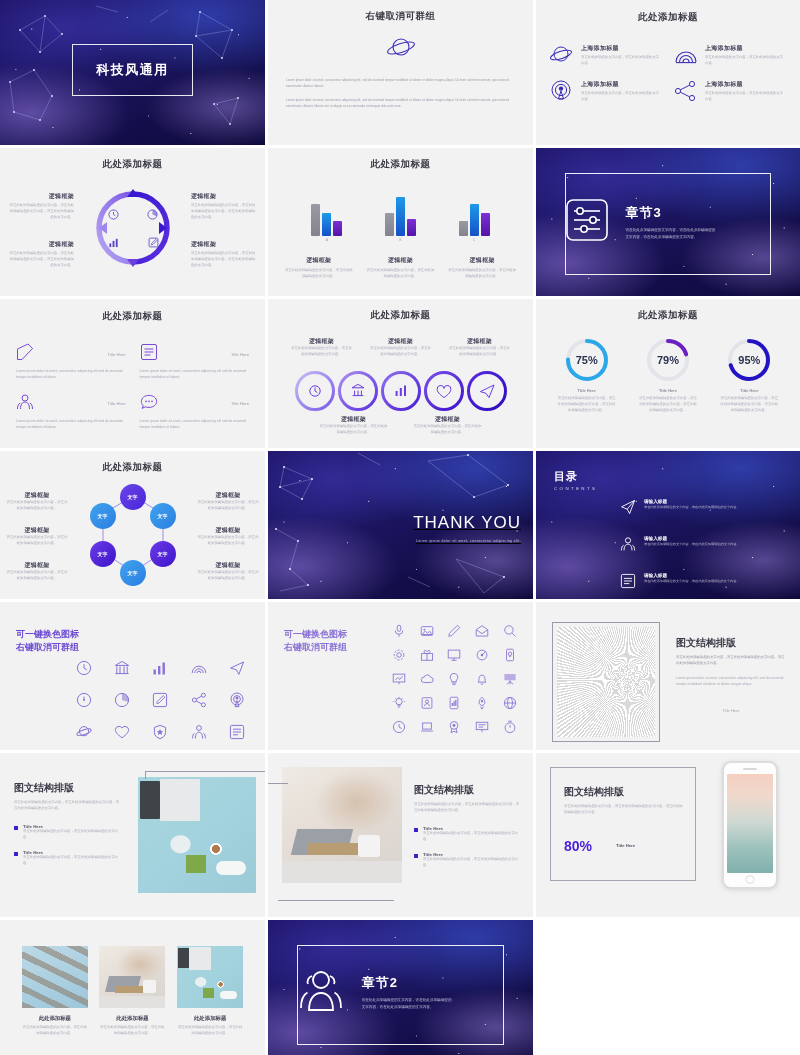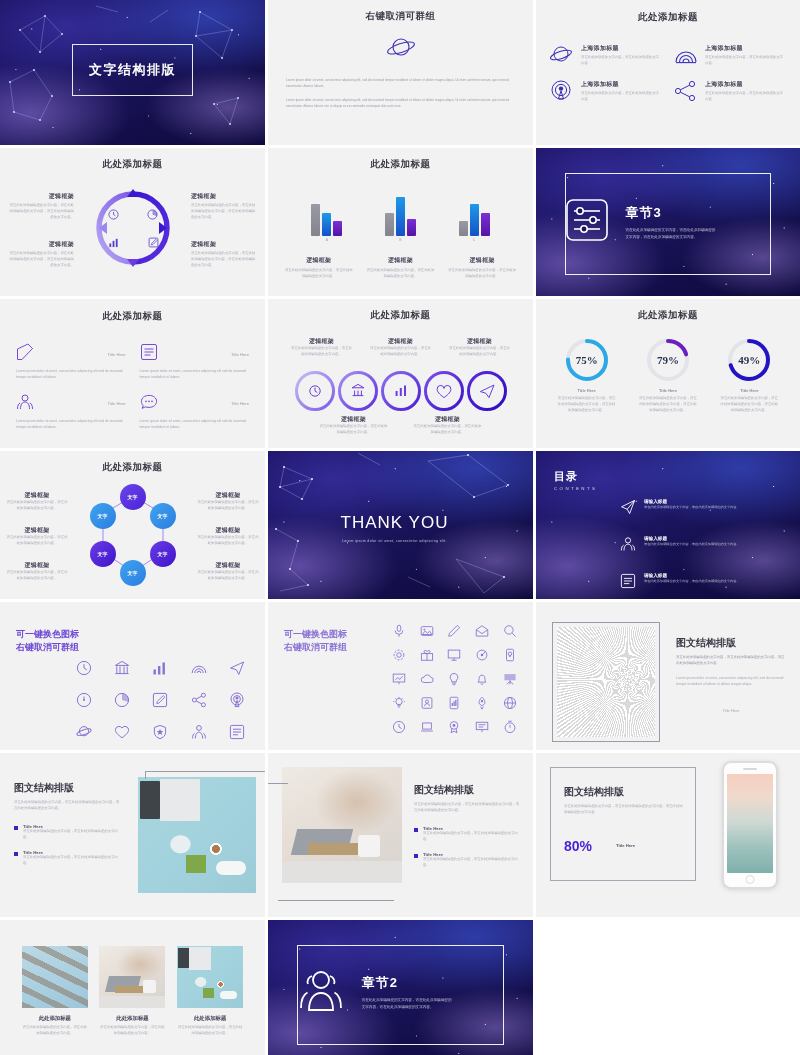--- a/index.html
+++ b/index.html
@@ -76,21 +76,21 @@
   .chapter-txt p {
     color: rgba(255,255,255,.72); font-size: 3.6px; line-height: 1.9; margin-top: 5px;
     max-width: 90px;
   }
   
   .bar { width: 9px; border-radius: 1px; }
   .bar.g { background: linear-gradient(180deg,#9a9aa4,#83838e); }
   .bar.b { background: linear-gradient(180deg,#1e9ae8,#1550c8); }
   .bar.p { background: linear-gradient(180deg,#7c2fd6,#5414a6); }
   
-  .donut { position: relative; width: 46px; height: 46px; font-family: Liberation Serif, serif; }
+  .donut { position: relative; width: 46px; height: 46px; }
   .donut .pct {
     position: absolute; inset: 0; display:flex; align-items:center; justify-content:center;
     font-size: 11px; font-weight: 700; color: #2b3250;
   }
   
   .icon-grid { display: grid; gap: 2px; justify-items: center; align-items: center; }
   .ico { color: #8a72d6; }
   .hex-node {
     width: 26px; height: 26px; border-radius: 50%;
     display:flex; align-items:center; justify-content:center;
@@ -153,21 +153,21 @@
         <circle cx="200" cy="12" r="1"></circle>
           <circle cx="232" cy="30" r="1"></circle>
           <circle cx="222" cy="58" r="1"></circle>
         <circle cx="196" cy="36" r="1"></circle>
           <circle cx="214" cy="104" r="1"></circle>
           <circle cx="238" cy="98" r="1"></circle>
         <circle cx="230" cy="124" r="1"></circle>
       </g>
     </svg>
     <div style="position:absolute;left:27%;top:30%;width:46%;height:36%;border:1.2px solid rgba(255,255,255,.9);display:flex;align-items:center;justify-content:center;">
-      <span style="color:#fff;font-size:13px;font-weight:700;letter-spacing:1.5px;">文字结构排版</span>
+      <span style="color:#fff;font-size:13px;font-weight:700;letter-spacing:1.5px;">科技风通用</span>
     </div>
   </div>
 
   <div class="slide">
     <div style="padding:10px 18px;">
       <div class="s-title">右键取消可群组</div>
       <div style="display:flex;justify-content:center;margin-top:12px;">
         <svg width="30" height="26" viewBox="0 0 30 26">
           <circle cx="15" cy="12" r="8" fill="none" stroke="#3b2fb8" stroke-width="1.1"></circle>
           <ellipse cx="15" cy="13" rx="14" ry="4.4" fill="none" stroke="#3b2fb8" stroke-width="1.1" transform="rotate(-18 15 13)"></ellipse>
@@ -535,21 +535,21 @@
         </div>
         <div style="font-size:4px;color:#8d8da0;margin-top:5px;font-weight:700;">Title Here</div>
         <div class="micro" style="margin-top:3px;">请在此处添加编辑您的文字内容，请在此处添加编辑您的文字内容，请在此处添加编辑您的文字内容。</div>
       </div>
       <div style="width:58px;text-align:center;">
         <div class="donut" style="margin:0 auto;">
           <svg viewBox="0 0 46 46" width="46" height="46">
             <circle cx="23" cy="23" r="19" fill="none" stroke="#e3e3ea" stroke-width="4"></circle>
             <circle cx="23" cy="23" r="19" fill="none" stroke="#2313c4" stroke-width="4" stroke-dasharray="83.6 35.8" stroke-linecap="round" transform="rotate(-90 23 23)"></circle>
           </svg>
-          <span class="pct">49%</span>
+          <span class="pct">95%</span>
         </div>
         <div style="font-size:4px;color:#8d8da0;margin-top:5px;font-weight:700;">Title Here</div>
         <div class="micro" style="margin-top:3px;">请在此处添加编辑您的文字内容，请在此处添加编辑您的文字内容，请在此处添加编辑您的文字内容。</div>
       </div>
     </div>
   </div>
 
   <div class="slide">
     <div style="padding:10px;">
       <div class="s-title">此处添加标题</div>
@@ -623,21 +623,21 @@
           <circle cx="8" cy="78" r="1"></circle>
           <circle cx="30" cy="90" r="1"></circle>
         <circle cx="22" cy="118" r="1"></circle>
           <circle cx="40" cy="134" r="1"></circle>
           <circle cx="200" cy="4" r="1"></circle>
         <circle cx="240" cy="34" r="1"></circle>
           <circle cx="206" cy="46" r="1"></circle>
           <circle cx="236" cy="126" r="1"></circle>
         </g>
     </svg>
-    <div style="position:absolute;left:0;right:12px;top:52%;transform:translateY(-50%);text-align:center;">
+    <div style="position:absolute;left:0;right:12px;top:52%;transform:translateY(-50%);text-align:right;text-decoration:underline;">
       <div style="color:#fff;font-size:17px;letter-spacing:1px;">THANK YOU</div>
       <div style="color:rgba(255,255,255,.7);font-size:3.4px;margin-top:6px;letter-spacing:.4px;">Lorem ipsum dolor sit amet, consectetur adipiscing elit.</div>
     </div>
   </div>
 
   <div class="slide cosmic">
     <div class="stars"></div>
     <div style="position:absolute;left:18px;top:18px;">
       <div style="color:#fff;font-size:11px;font-weight:700;letter-spacing:1px;">目录</div>
       <div style="color:rgba(255,255,255,.78);font-size:4.4px;letter-spacing:2.4px;margin-top:2px;">CONTENTS</div>

